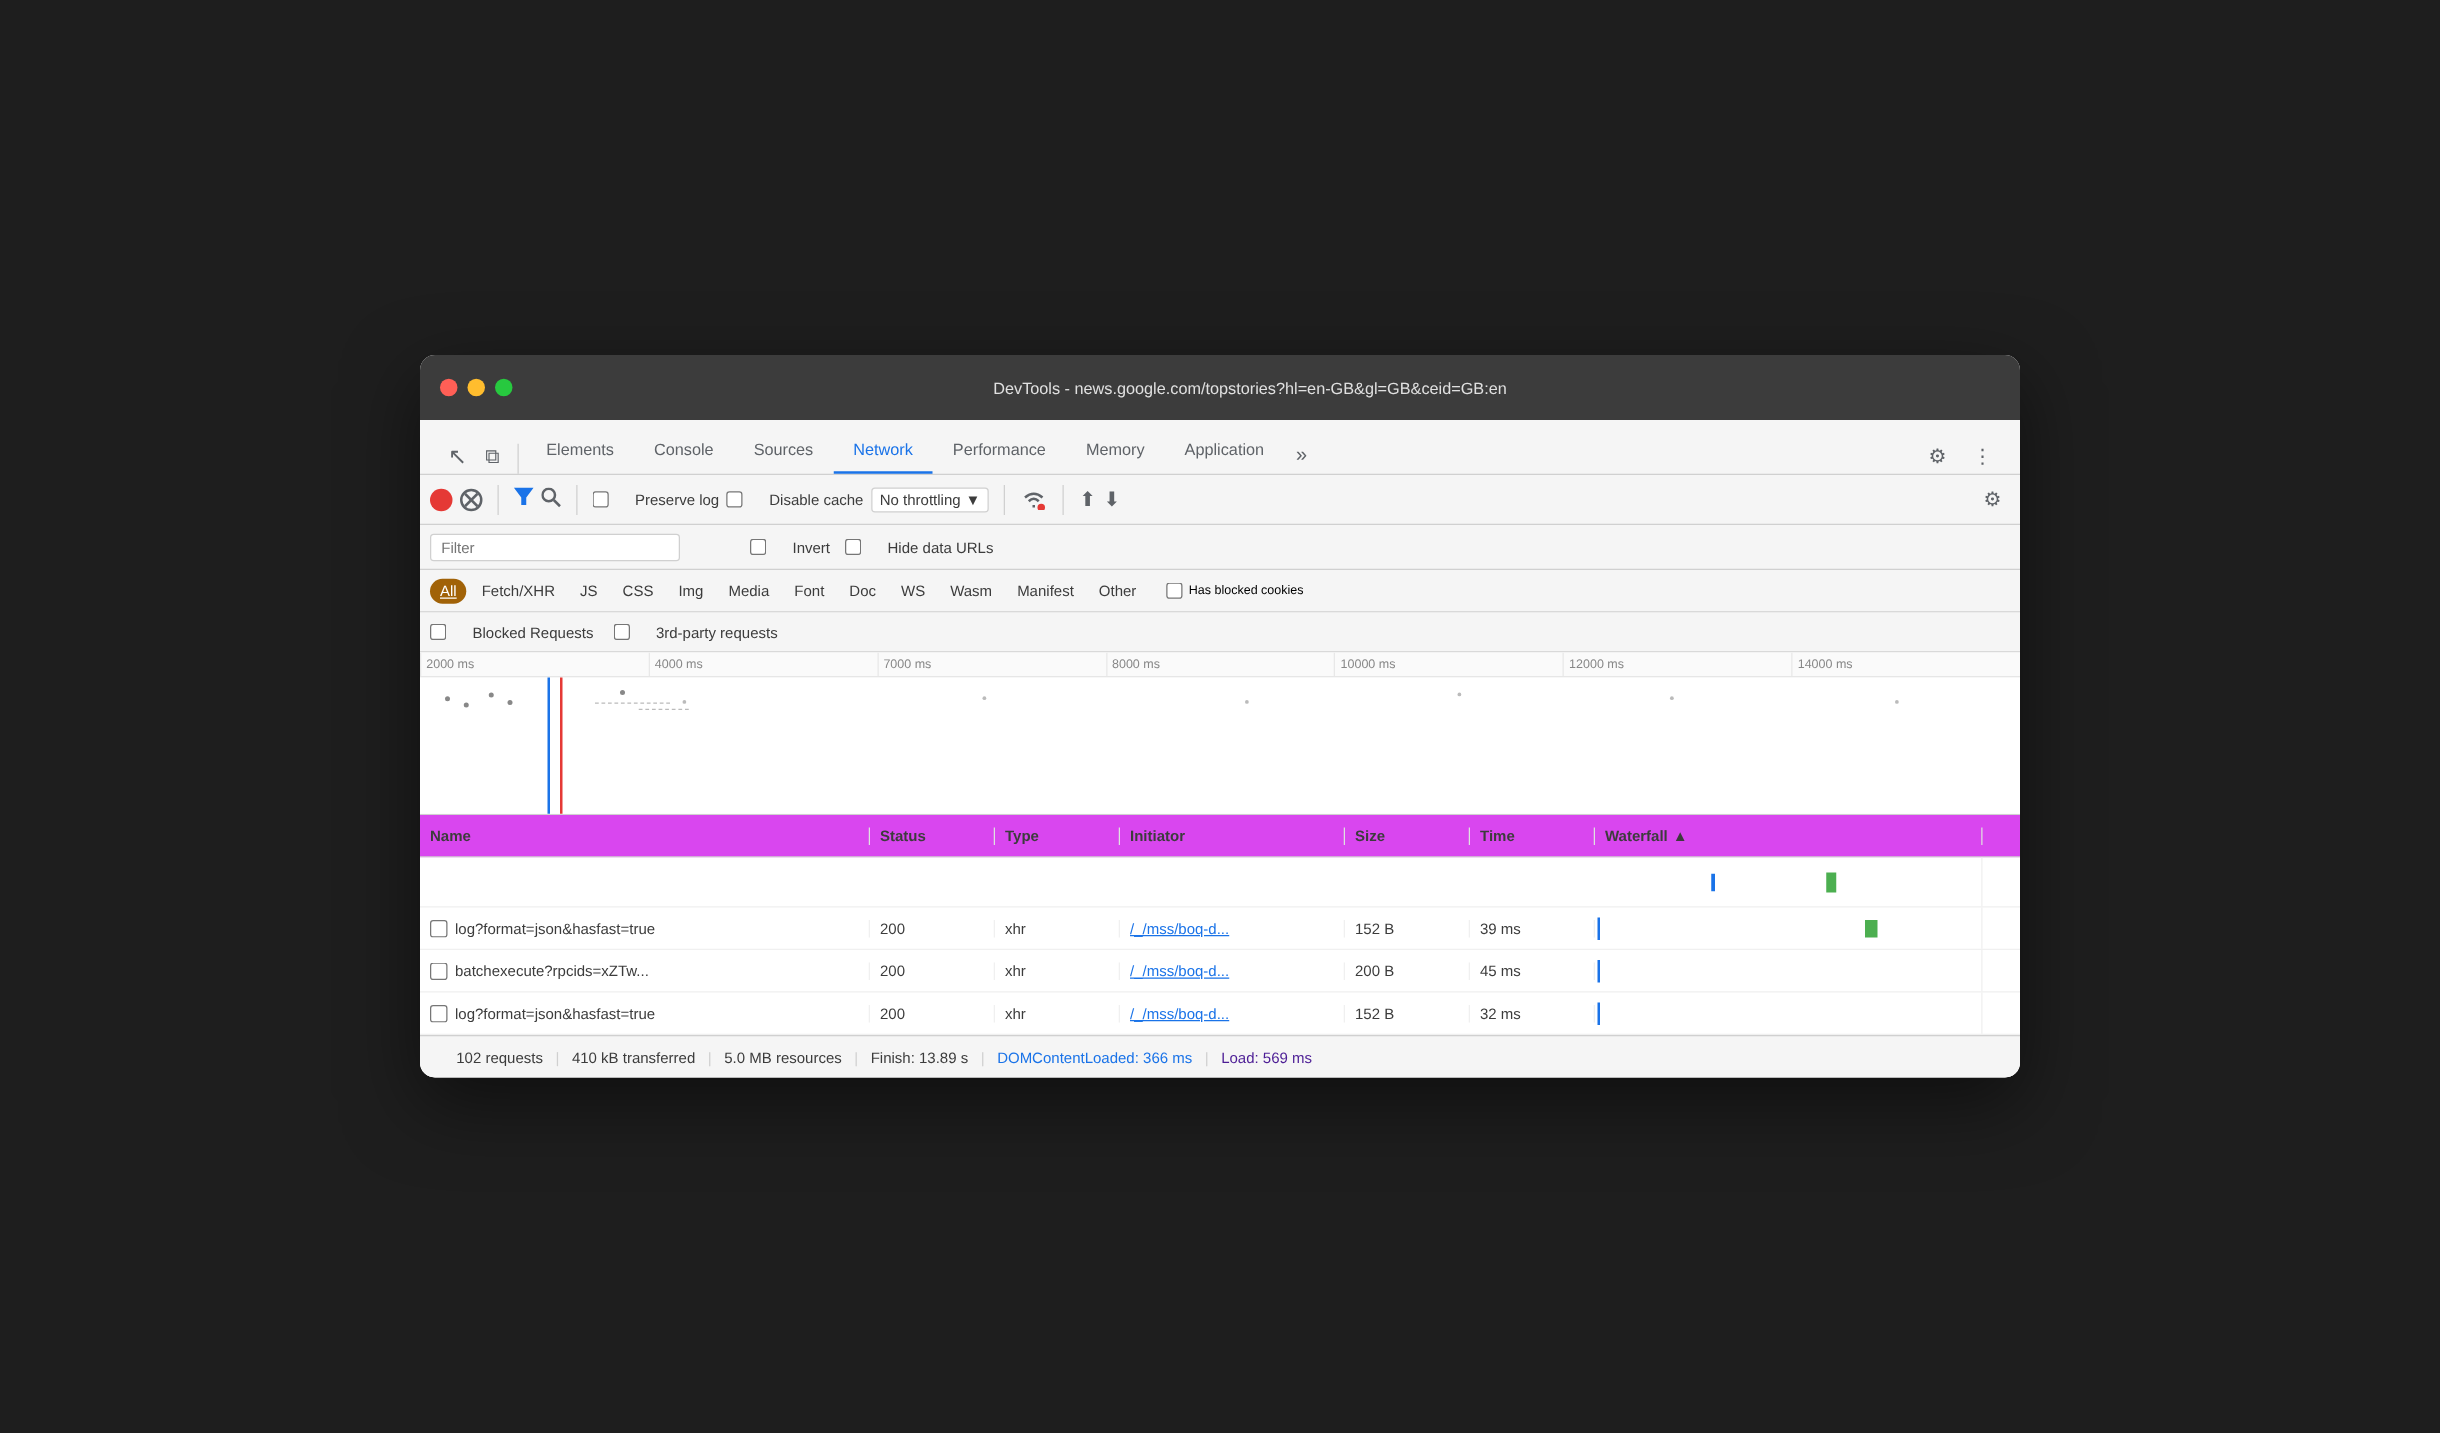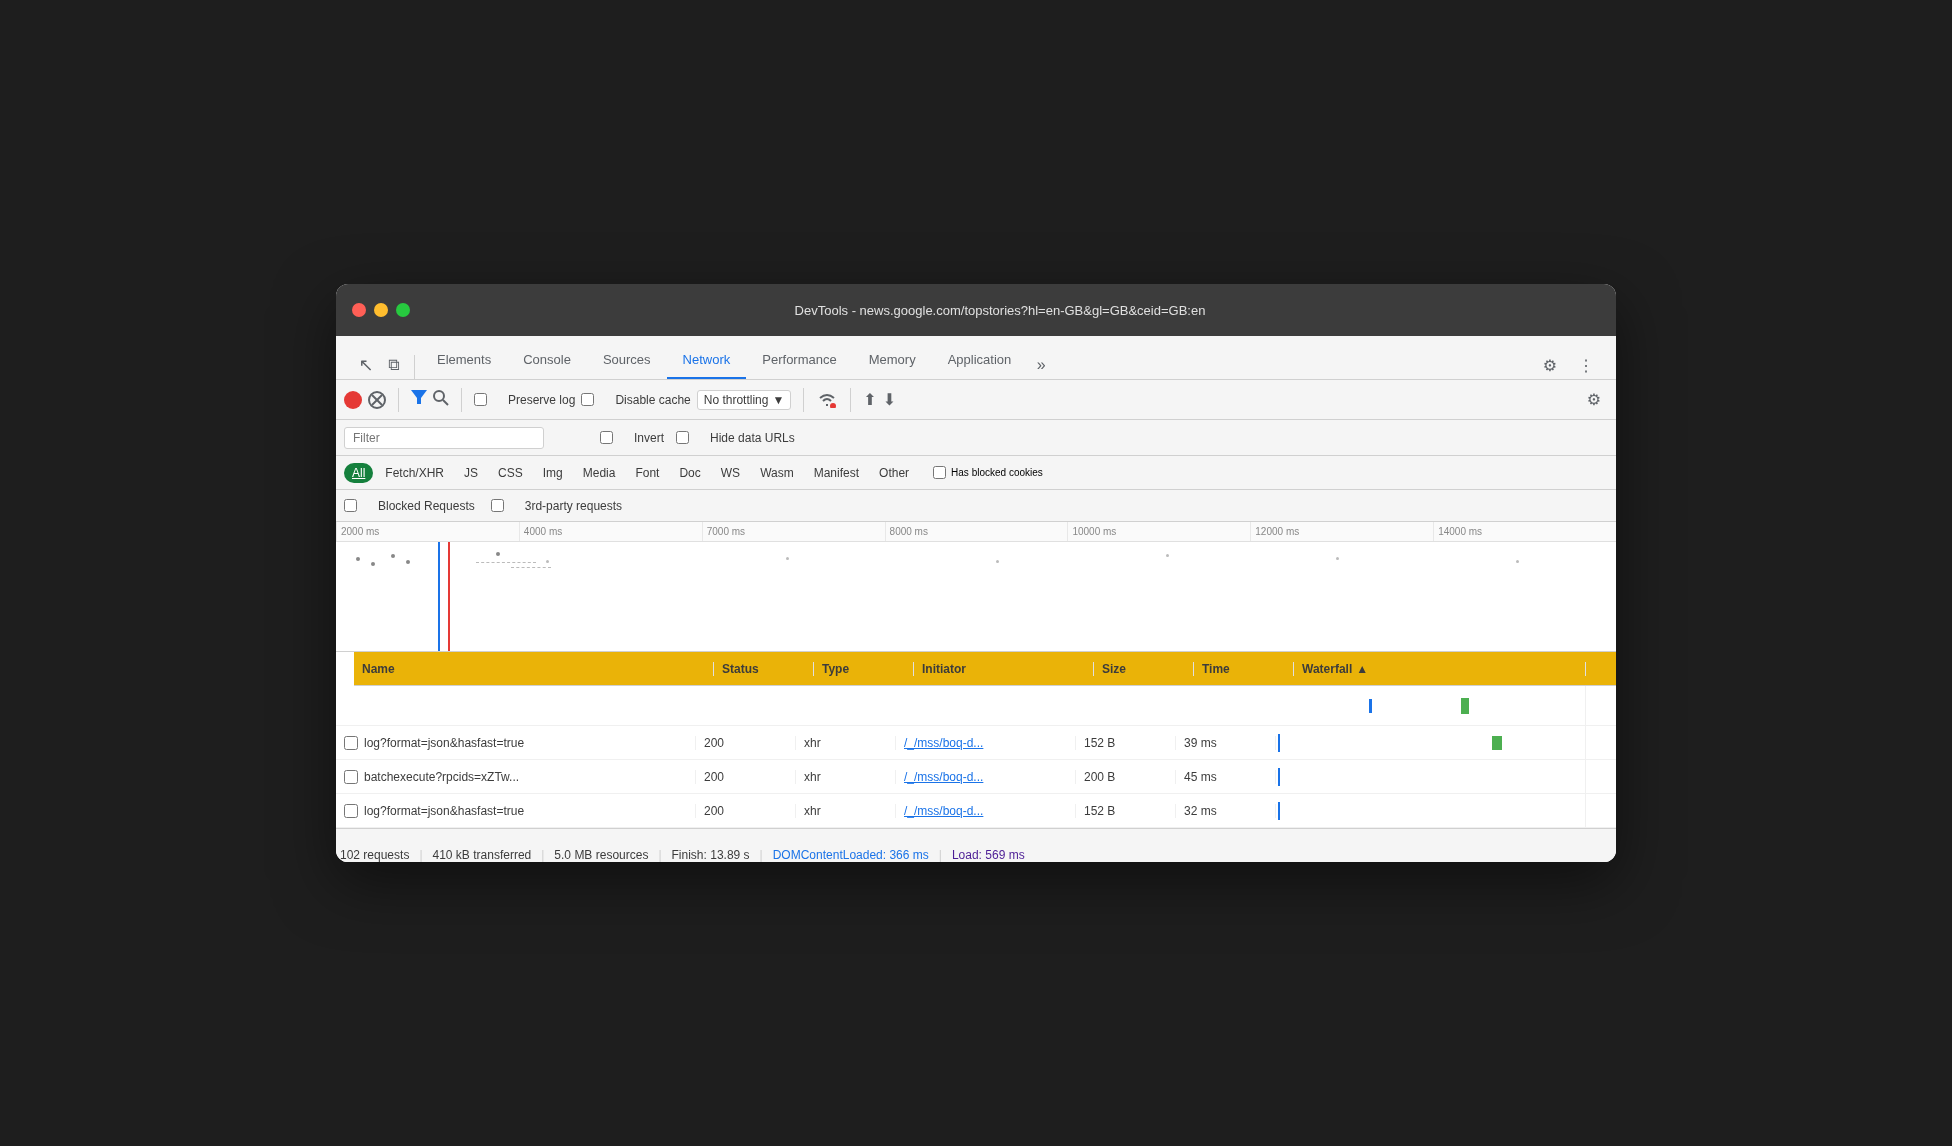--- a/index.html
+++ b/index.html
@@ -203,21 +203,21 @@
     .type-btn {
       padding: 3px 8px;
       font-size: 12px;
       color: #3c3c3c;
       cursor: pointer;
       border-radius: 3px;
       border: none;
       background: transparent;
     }
     .type-btn.active {
-      background: #15803d;
+      background: #a16207;
       color: #fff;
       border-radius: 10px;
       text-decoration: underline;
     }
     .blocked-row {
       background: #f5f5f5;
       border-bottom: 1px solid #d0d0d0;
       display: flex;
       align-items: center;
       height: 32px;
@@ -267,25 +267,24 @@
       bottom: 0;
       left: 112px;
     }
     .table-container {
       background: #fff;
       flex: 1;
     }
     .table-header {
       display: grid;
       grid-template-columns: 360px 100px 100px 180px 100px 100px 1fr 30px;
-      background: #eab308;
+      background: #d946ef;
       border-bottom: 1px solid #d0d0d0;
       height: 34px;
       align-items: center;
-      margin-left: 18px;
     }
     .th {
       font-size: 12px;
       color: #3c3c3c;
       font-weight: 600;
       padding: 0 8px;
       white-space: nowrap;
       border-right: 1px solid #e0e0e0;
     }
     .th.sorted { display: flex; align-items: center; gap: 4px; }
@@ -312,22 +311,22 @@
       position: relative;
       height: 100%;
       display: flex;
       align-items: center;
     }
     .status-bar {
       background: #f5f5f5;
       border-top: 1px solid #d0d0d0;
       height: 34px;
       display: flex;
-      align-items: flex-end;
-      padding: 0 4px;
+      align-items: center;
+      padding: 0 29px;
       gap: 0;
       font-size: 12px;
       color: #3c3c3c;
     }
     .status-sep {
       margin: 0 10px;
       color: #d0d0d0;
     }
     .dom-loaded { color: #1a73e8; }
     .load-time { color: #4c1d95; }

